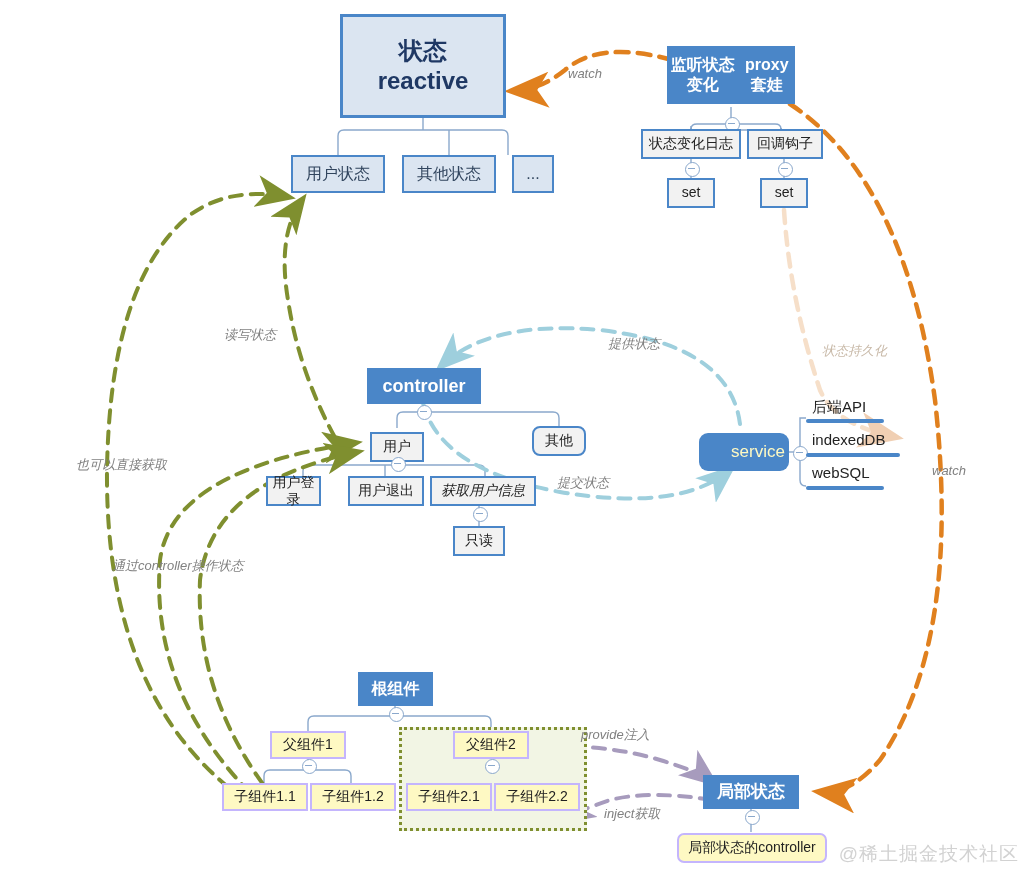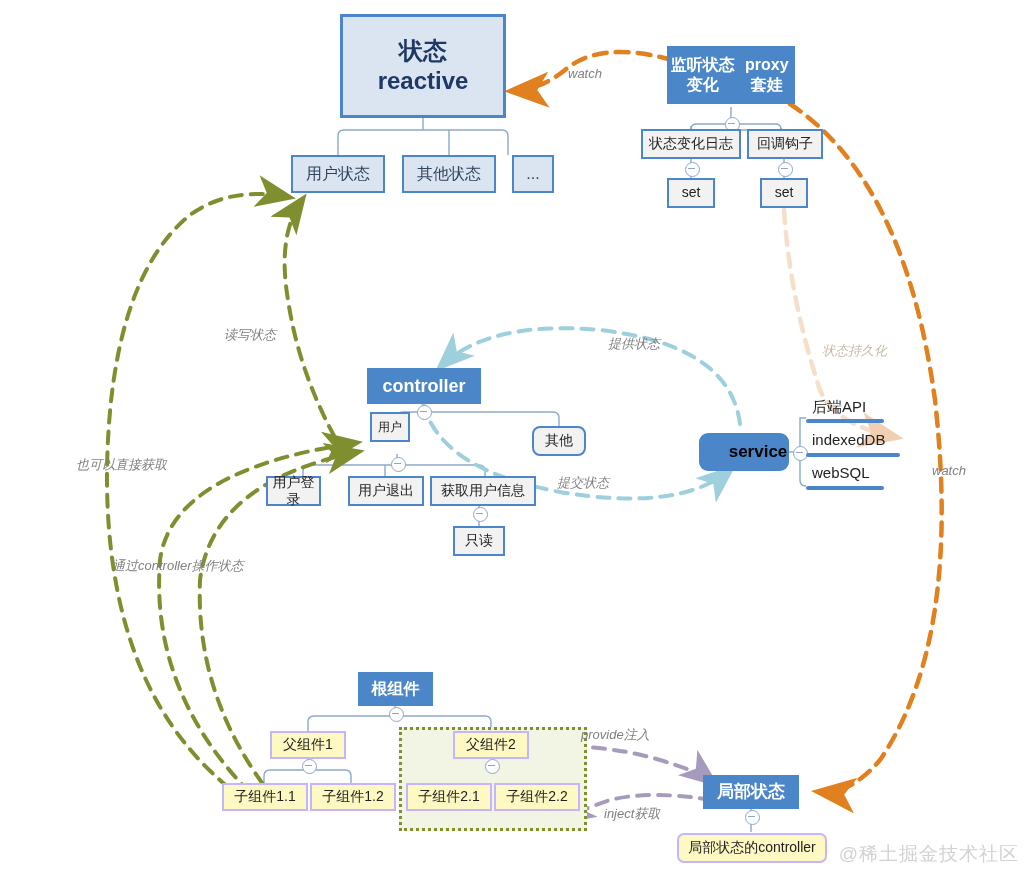--- a/index.html
+++ b/index.html
@@ -13,21 +13,21 @@
   
   .n-root{background:#dbe5f1;border:3px solid #4a86c8;color:#1f3864;font-weight:bold;}
   
   .n-blue{background:#4a86c8;border:0;color:#ffffff;font-weight:bold;}
   
   .n-pale{background:#dbe5f1;border:2px solid #4a86c8;color:#31455e;font-weight:normal;}
   
   .n-white{background:#f2f2f2;border:2px solid #4a86c8;color:#222;font-weight:normal;}
   .n-plain{background:#fef9c3;border:2px solid #c4b5fd;color:#222;}
   
-  .n-round{background:#4a86c8;border:0;border-radius:9px;color:#000000;font-weight:bold;padding-left:28px;}
+  .n-round{background:#4a86c8;border:0;border-radius:9px;color:#fef9c3;font-weight:normal;padding-left:28px;}
 
   
   .ul-item{position:absolute;color:#222;font-size:15px;white-space:nowrap;}
   .ul-bar{position:absolute;height:4px;background:#4a86c8;border-radius:2px;}
 
   
   .group-box{position:absolute;box-sizing:border-box;
              border:3px dotted #7f8f2f;background:#f2f5e4;}
 
   
@@ -163,35 +163,35 @@
     </div>
   <div class="node n-white" style="left:760px;top:178px;width:48px;height:30px;font-size:14px;">
       <span>set</span>
     </div>
 
   <div class="node n-blue" style="left:367px;top:368px;width:114px;height:36px;font-size:18px;">
       <span>controller</span>
     </div>
   <div class="collapse" style="left:417px;top:405px;"></div>
 
-  <div class="node n-white" style="left:370px;top:412px;width:40px;height:30px;font-size:12px;">
+  <div class="node n-white" style="left:370px;top:432px;width:54px;height:30px;font-size:14px;">
       <span>用户</span>
     </div>
   <div class="node n-white" style="left:532px;top:426px;width:54px;height:30px;font-size:14px;border-radius:8px;">
       <span>其他</span>
     </div>
   <div class="collapse" style="left:391px;top:457px;"></div>
 
   <div class="node n-white" style="left:266px;top:476px;width:55px;height:30px;font-size:14px;">
       <span>用户登录</span>
     </div>
   <div class="node n-white" style="left:348px;top:476px;width:76px;height:30px;font-size:14px;">
       <span>用户退出</span>
     </div>
-  <div class="node n-white" style="left:430px;top:476px;width:106px;height:30px;font-size:14px;">
+  <div class="node n-white" style="left:430px;top:476px;width:106px;height:30px;font-size:14px;font-style:italic;">
       <span>获取用户信息</span>
     </div>
   <div class="collapse" style="left:473px;top:507px;"></div>
 
   <div class="node n-white" style="left:453px;top:526px;width:52px;height:30px;font-size:14px;">
       <span>只读</span>
     </div>
 
   <div class="node n-round" style="left:699px;top:433px;width:90px;height:38px;font-size:17px;">
       <span>service</span>

